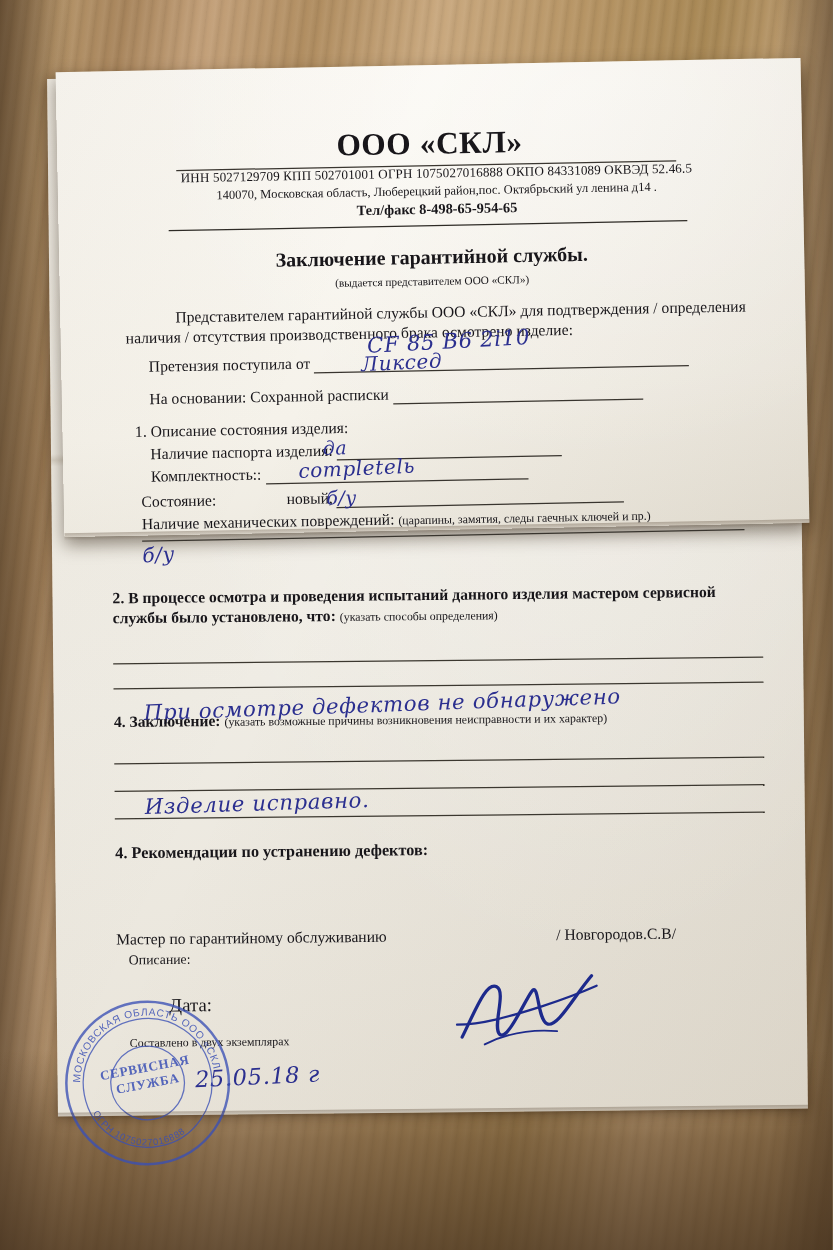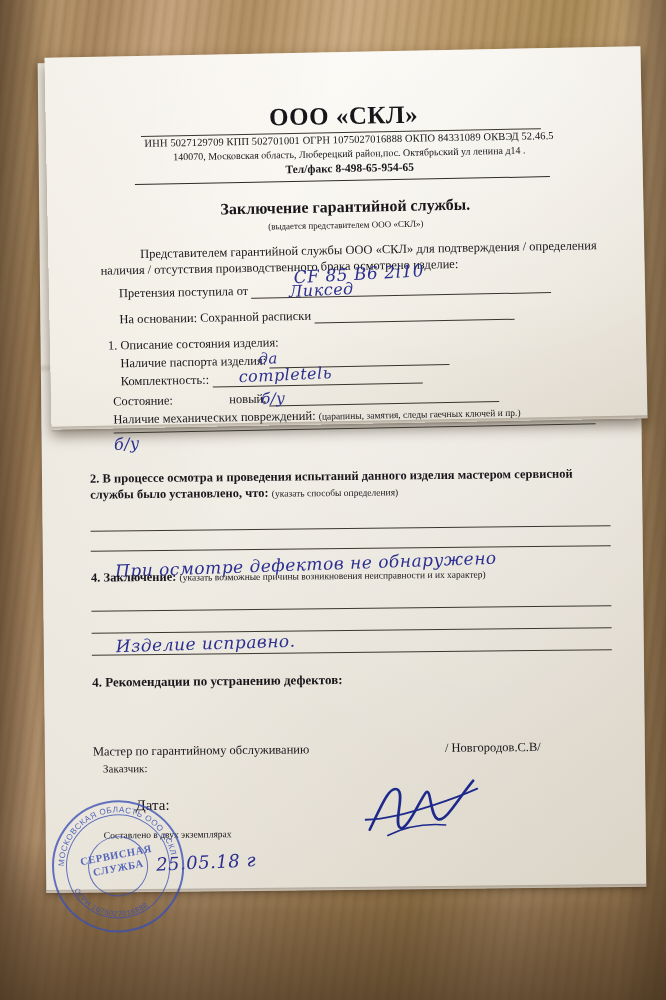--- a/index.html
+++ b/index.html
@@ -371,21 +371,21 @@
     </div>
     <div class="writeline" id="l3a"></div>
     <div class="writeline" id="l3b"></div>
     <div class="writeline" id="l3c"></div>
     <div class="hand" id="hw-sec3">Изделие исправно.</div>
 
     <div id="sec4" class="doc">4. Рекомендации по устранению дефектов:</div>
 
     <div id="sign-row" class="doc">Мастер по гарантийному обслуживанию</div>
     <div id="sign-name" class="doc">/ Новгородов.С.В/</div>
-    <div id="sign-sub" class="doc">Заказчик:</div>
+    <div id="sign-sub" class="doc">Описание:</div>
 
     <svg id="signature" viewBox="0 0 120 66">
       <path d="M6,54 C18,30 26,10 34,14 C42,18 30,46 36,52 C42,58 56,26 62,18 C68,10 66,40 74,44 C82,48 96,22 110,6" fill="none" stroke="#1d2a8c" stroke-width="2.6" stroke-linecap="round"></path>
       <path d="M2,44 C22,44 44,38 70,30 C86,25 100,20 114,14" fill="none" stroke="#1d2a8c" stroke-width="1.8" stroke-linecap="round"></path>
       <path d="M24,60 C40,52 60,48 82,50" fill="none" stroke="#1d2a8c" stroke-width="1.5" stroke-linecap="round"></path>
     </svg>
 
     <div id="date-row" class="doc">Дата:</div>
     <div class="hand" id="hw-date">25.05.18 г</div>
     <div id="copies-note" class="doc">Составлено в двух экземплярах</div>

